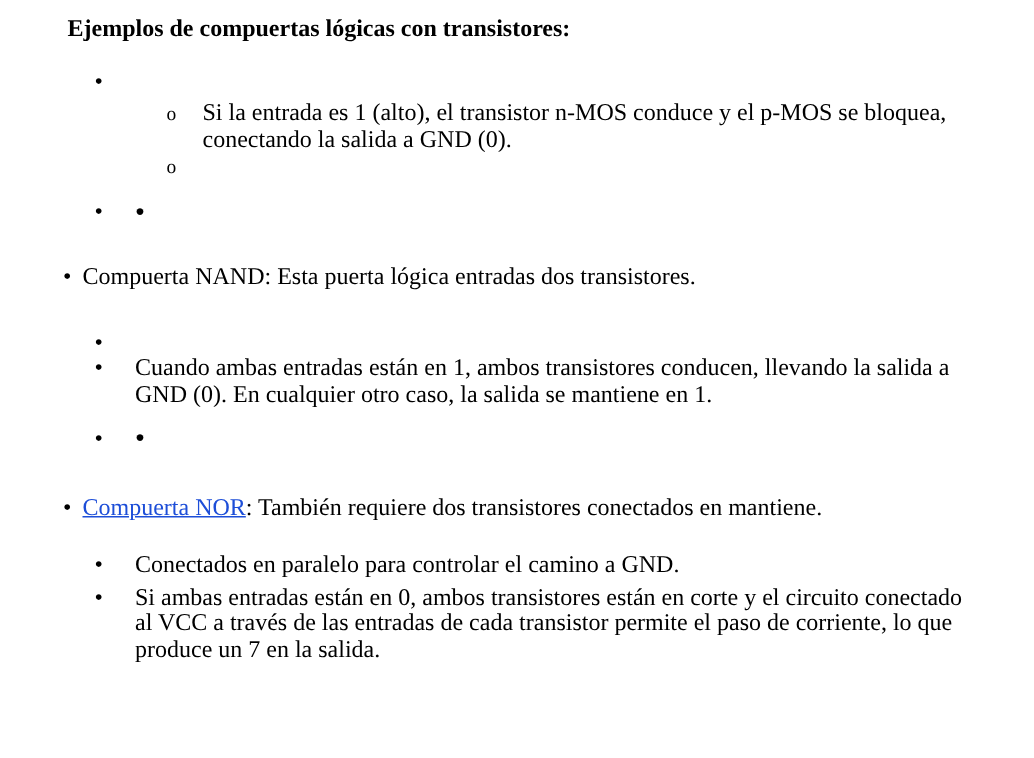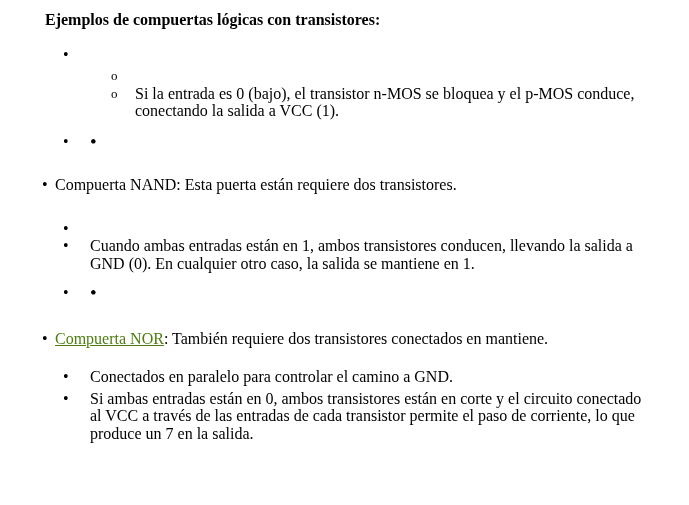--- a/index.html
+++ b/index.html
@@ -51,59 +51,59 @@
   .block-nand     { margin-top: 26px; }
   .block-nand-sub { margin-top: 26px; }
   .block-stray2   { margin-top: 12px; }
   .block-nor      { margin-top: 28px; }
   .block-nor-sub  { margin-top: 21px; }
   .gap-item       { margin-top: 4px; }
 
   .bigdot { font-size: 19px; }
 
   a.doclink {
-    color: #4d7c0f;
+    color: #1d4ed8;
     text-decoration: underline;
     cursor: pointer;
   }
 </style>
 </head>
 <body>
 
 <div class="page">
 
   <p class="title">Ejemplos de compuertas lógicas con transistores:</p>
 
   <div class="block-not">
     <div class="row lvl2">
       <span class="marker">•</span>
     </div>
   </div>
 
   <div class="block-not-sub">
     <div class="row lvl3">
       <span class="marker">o</span>
+      <span class="text">Si la entrada es 1 (alto), el transistor n-MOS conduce y el p-MOS se bloquea, conectando la salida a GND (0).</span>
     </div>
     <div class="row lvl3">
       <span class="marker">o</span>
-      <span class="text">Si la entrada es 0 (bajo), el transistor n-MOS se bloquea y el p-MOS conduce, conectando la salida a VCC (1).</span>
     </div>
   </div>
 
   <div class="block-stray1">
     <div class="row lvl2">
       <span class="marker">•</span>
       <span class="text bigdot">•</span>
     </div>
   </div>
 
   <div class="block-nand">
     <div class="row lvl1">
       <span class="marker">•</span>
-      <span class="text">Compuerta NAND: Esta puerta están requiere dos transistores.</span>
+      <span class="text">Compuerta NAND: Esta puerta lógica entradas dos transistores.</span>
     </div>
   </div>
 
   <div class="block-nand-sub">
     <div class="row lvl2">
       <span class="marker">•</span>
     </div>
     <div class="row lvl2">
       <span class="marker">•</span>
       <span class="text">Cuando ambas entradas están en 1, ambos transistores conducen, llevando la salida a GND (0). En cualquier otro caso, la salida se mantiene en 1.</span>

